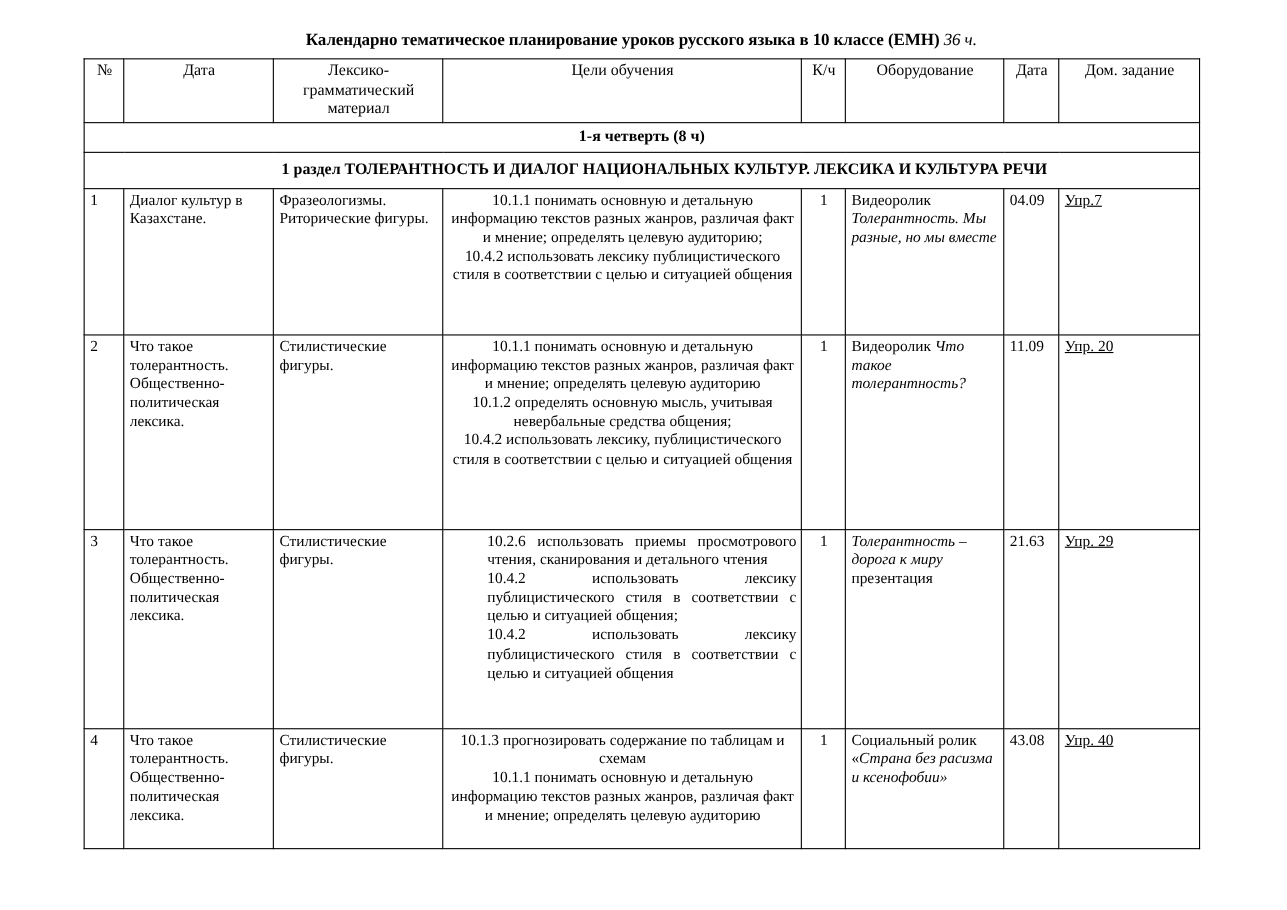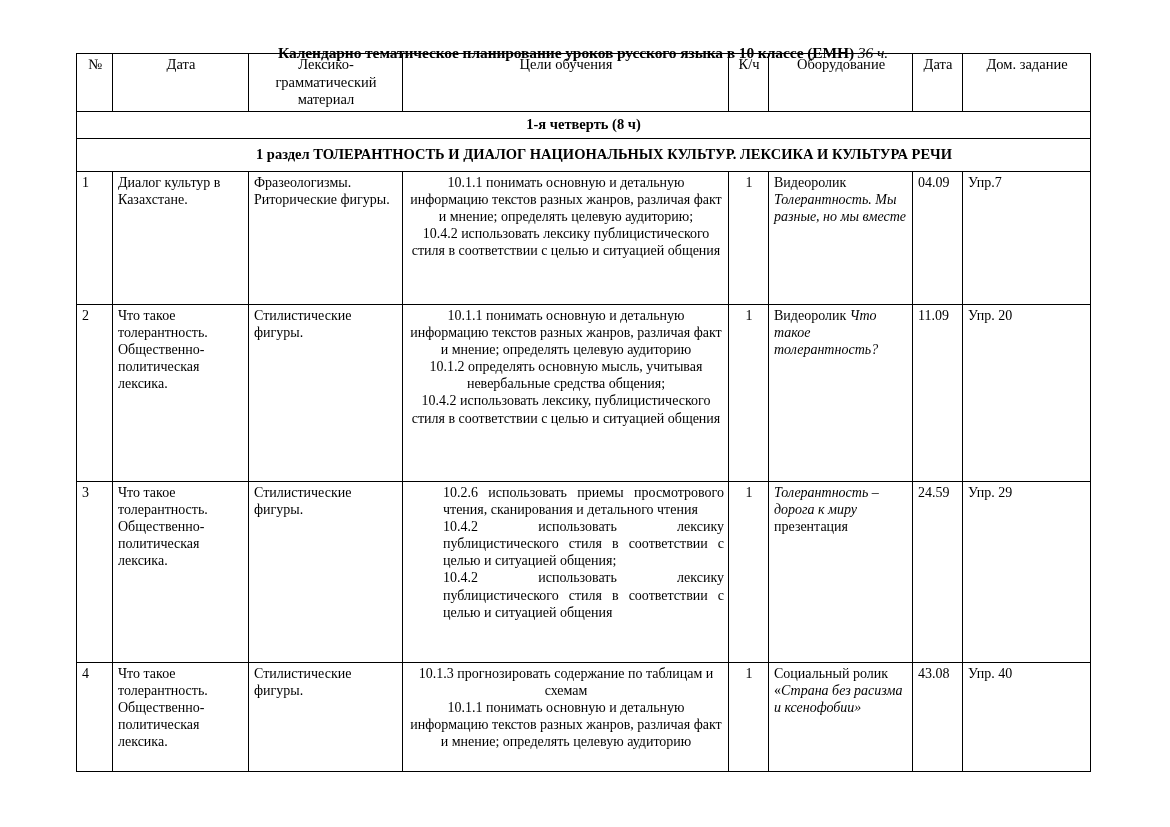--- a/index.html
+++ b/index.html
@@ -16,21 +16,21 @@
   }
   .page {
     position: relative;
     width: 1170px;
     height: 827px;
     box-sizing: border-box;
     padding: 0;
   }
   .doc-title {
     position: absolute;
-    top: 44px;
+    top: 28px;
     left: 76px;
     width: 1014px;
     text-align: center;
     font-size: 15.5px;
     font-weight: bold;
     line-height: 1.15;
     letter-spacing: -0.1px;
     white-space: nowrap;
   }
   .doc-title .hours {
@@ -81,21 +81,21 @@
     font-size: 14.5px;
     padding: 3px 4px;
     vertical-align: middle;
   }
   tr.band-quarter td { height: 20px; }
   tr.band-section td { height: 26px; padding-left: 45px; }
 
   td.num     { text-align: left; padding-left: 5px; }
   td.kch     { text-align: center; }
   td.data    { text-align: left; padding-left: 5px; }
-  td.dom     { text-align: left; padding-left: 7px; }
+  td.dom     { text-align: left; padding-left: 7px; text-decoration: underline; }
   td.tema    { text-align: left; }
   td.lex     { text-align: left; }
   td.celi    { text-align: center; }
   td.celi.justified { text-align: justify; text-justify: inter-word; padding-left: 40px; }
   td.obor    { text-align: left; }
 
   td.celi p, td.obor p, td.tema p, td.lex p {
     margin: 0;
   }
   .it { font-style: italic; }
@@ -181,21 +181,21 @@
         <td class="num">3</td>
         <td class="tema">Что такое толерантность. Общественно-политическая лексика.</td>
         <td class="lex">Стилистические фигуры.</td>
         <td class="celi justified">
           <p>10.2.6  использовать  приемы просмотрового чтения, сканирования и детального чтения</p>
           <p>10.4.2 использовать лексику публицистического стиля в соответствии с целью и ситуацией общения;</p>
           <p>10.4.2 использовать лексику публицистического стиля в соответствии с целью и ситуацией общения</p>
         </td>
         <td class="kch">1</td>
         <td class="obor"><span class="it">Толерантность – дорога к миру</span><span> презентация</span></td>
-        <td class="data">24.59</td>
+        <td class="data">21.63</td>
         <td class="dom">Упр. 29</td>
       </tr>
 
       <tr class="r4">
         <td class="num">4</td>
         <td class="tema">Что такое толерантность. Общественно-политическая лексика.</td>
         <td class="lex">Стилистические фигуры.</td>
         <td class="celi">
           <p>10.1.3 прогнозировать содержание по таблицам и схемам</p>
           <p>10.1.1 понимать основную и детальную информацию текстов разных жанров, различая факт и мнение; определять целевую аудиторию</p>

